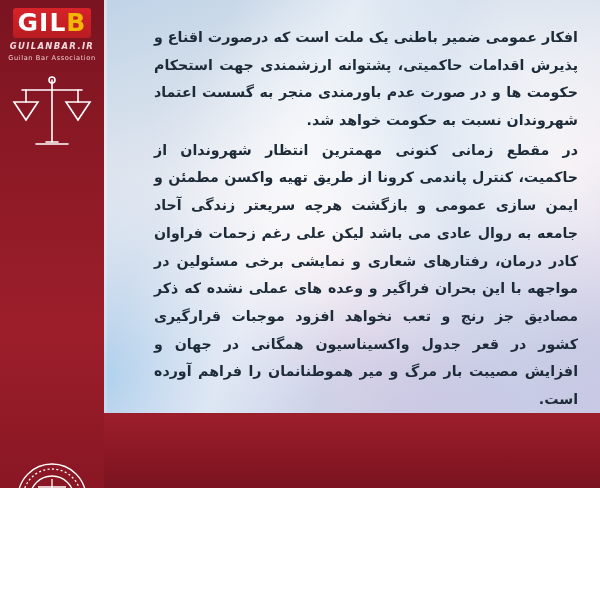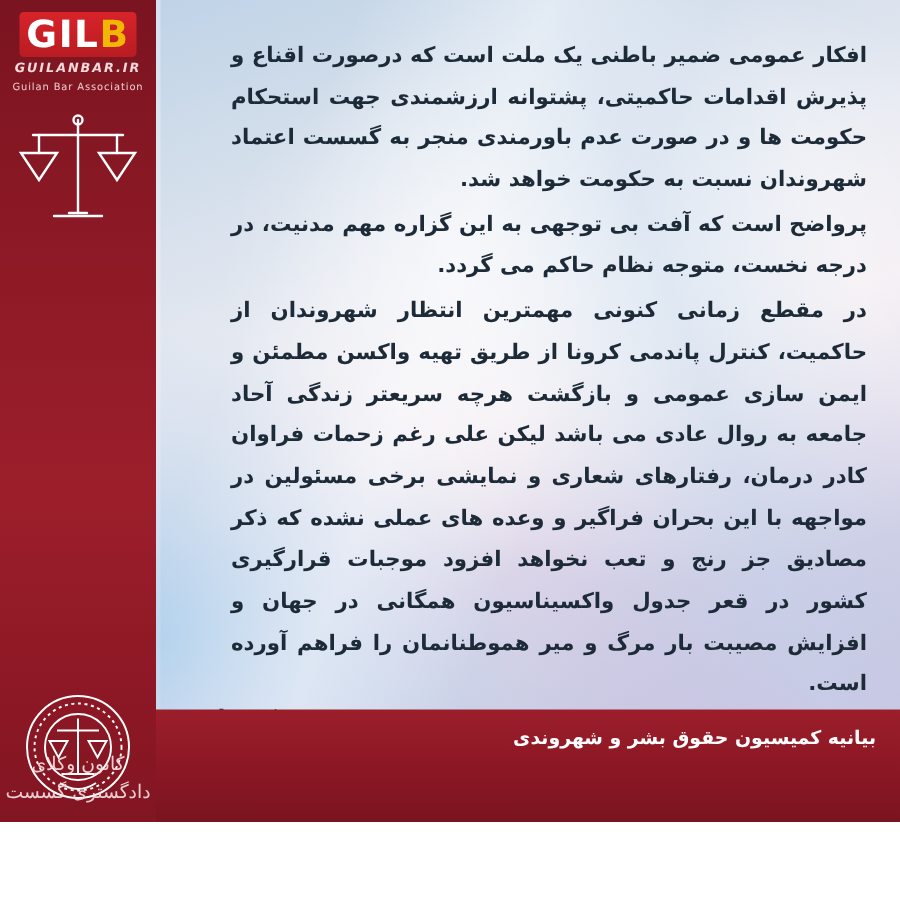--- a/index.html
+++ b/index.html
@@ -9,21 +9,21 @@
   body {
     width: 600px;
     height: 600px;
     overflow: hidden;
     font-family: "DejaVu Sans", "Liberation Sans", sans-serif;
   }
 
   .poster {
     position: relative;
     width: 600px;
-    height: 548px;
+    height: 488px;
     background:
       radial-gradient(ellipse 420px 300px at 72% 34%, rgba(255,255,255,0.85) 0%, rgba(255,255,255,0.35) 38%, rgba(255,255,255,0) 68%),
       radial-gradient(ellipse 300px 260px at 18% 78%, rgba(171,206,236,0.95) 0%, rgba(171,206,236,0.25) 55%, rgba(171,206,236,0) 80%),
       radial-gradient(ellipse 320px 240px at 88% 86%, rgba(206,190,224,0.9) 0%, rgba(206,190,224,0.2) 60%, rgba(206,190,224,0) 85%),
       linear-gradient(160deg, #b9cfe6 0%, #cfdcea 18%, #e6e9f1 38%, #f0eaf0 52%, #ddd8ea 66%, #c6d3e6 82%, #b6c8e0 100%);
     overflow: hidden;
   }
 
   
   .sheen {
@@ -219,22 +219,20 @@
         <path d="M45 34 L57 34 L51 45 Z"></path>
         <path d="M26 62 q12 8 24 0"></path>
       </g>
     </svg>
   </div>
 
   <div class="vert-caption">کانون وکلای دادگستری گسست</div>
 
   <div class="article">
     <p>افکار عمومی ضمیر باطنی یک ملت است که درصورت اقناع و پذیرش اقدامات حاکمیتی، پشتوانه ارزشمندی جهت استحکام حکومت ها و در صورت عدم باورمندی منجر به گسست اعتماد شهروندان نسبت به حکومت خواهد شد.</p>
-    <p>پرواضح است که آفت بی توجهی به این گزاره مهم مدنیت، در درجه نخست، متوجه نظام حاکم می گردد.</p>
     <p>در مقطع زمانی کنونی مهمترین انتظار شهروندان از حاکمیت، کنترل پاندمی کرونا از طریق تهیه واکسن مطمئن و ایمن سازی عمومی و بازگشت هرچه سریعتر زندگی آحاد جامعه به روال عادی می باشد لیکن علی رغم زحمات فراوان کادر درمان، رفتارهای شعاری و نمایشی برخی مسئولین در مواجهه با این بحران فراگیر و وعده های عملی نشده که ذکر مصادیق جز رنج و تعب نخواهد افزود موجبات قرارگیری کشور در قعر جدول واکسیناسیون همگانی در جهان و افزایش مصیبت بار مرگ و میر هموطنانمان را فراهم آورده است.</p>
   </div>
 
   <div class="page-num">صفحه ۱</div>
 
   <div class="footer">
-    <div>بیانیه کمیسیون حقوق بشر و شهروندی</div>
   </div>
 </div>
 
 </body></html>

